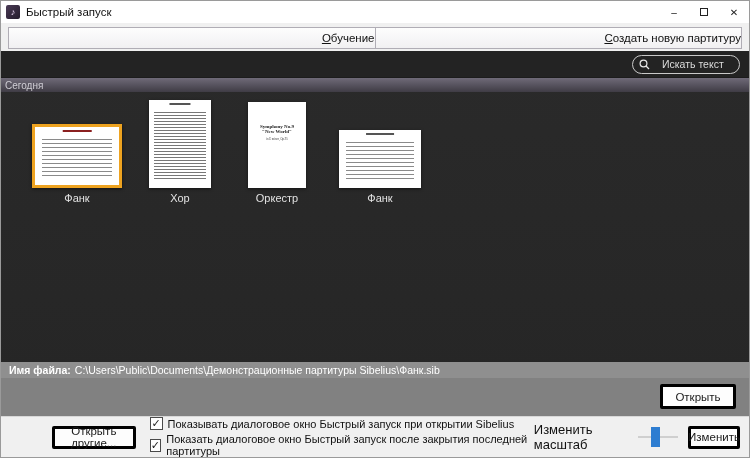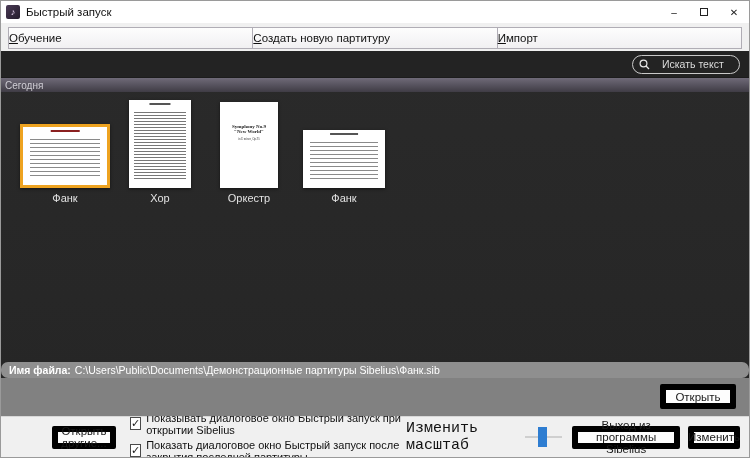--- a/index.html
+++ b/index.html
@@ -10,36 +10,36 @@
   
   .titlebar { height:22px; background:#ffffff; display:flex; align-items:center; padding-left:5px; flex:0 0 auto; }
   .app-icon { width:14px; height:14px; border-radius:2px; background:linear-gradient(135deg,#4a3a55,#241c2c); color:#e8d6f2; font-size:9px; display:flex; align-items:center; justify-content:center; }
   .titlebar .title { font-size:11.5px; color:#111; margin-left:6px; }
   .win-controls { margin-left:auto; display:flex; height:100%; }
   .win-btn { width:30px; height:100%; display:flex; align-items:center; justify-content:center; font-size:10px; color:#222; }
   .max-glyph { width:8px; height:8px; border:1px solid #222; display:block; }
 
   
   .tabstrip { background:#f0f0f0; padding:4px 7px 2px 7px; display:flex; flex:0 0 auto; }
-  .tab { flex:1 1 0; height:22px; display:flex; align-items:center; justify-content:flex-start; font-size:11.5px; color:#111; background:linear-gradient(#fdfdfd,#f1f0f2); border:1px solid #b0adb5; margin-left:-1px; position:relative; cursor:default; }
+  .tab { flex:1 1 0; height:22px; display:flex; align-items:center; justify-content:flex-end; font-size:11.5px; color:#111; background:linear-gradient(#fdfdfd,#f1f0f2); border:1px solid #b0adb5; margin-left:-1px; position:relative; cursor:default; }
   .tab:first-child { margin-left:0; }
   .tab.active { background:linear-gradient(180deg,#c468e8 0%,#aa38da 45%,#8c1bc4 100%); border-color:#7c18aa; color:#fff; z-index:2; }
   .ak { text-decoration:underline; }
   .badge { position:absolute; left:7px; top:3px; width:16px; height:16px; border-radius:50%; background:radial-gradient(circle at 40% 35%, #f6c4ef, #e79ade); color:#4d2050; font-size:9px; font-weight:bold; display:flex; align-items:center; justify-content:center; }
 
   
   .content { flex:1 1 auto; background:linear-gradient(#2a2a2a,#262626); display:flex; flex-direction:column; min-height:0; }
   .search-row { height:26px; background:#232323; display:flex; justify-content:flex-end; align-items:center; padding-right:9px; flex:0 0 auto; }
   .search-box { width:108px; height:19px; border:1px solid #c9c9c9; border-radius:10px; display:flex; align-items:center; padding:0 6px; gap:12px; }
   .search-box input { flex:1; background:transparent; border:none; outline:none; color:#e8e8e8; font-size:10.5px; width:70px; font-family:"Liberation Sans",sans-serif; }
   .search-box input::placeholder { color:#dcdcdc; opacity:1; }
 
   .today-bar { height:15px; background:linear-gradient(#6f6a78,#3f3c45); border-top:1px solid #1c1c1c; color:#cfcdd4; font-size:10px; display:flex; align-items:center; padding-left:4px; flex:0 0 auto; }
 
-  .thumbs { display:flex; align-items:flex-end; padding:6px 0 0 16px; flex:0 0 auto; }
+  .thumbs { display:flex; align-items:flex-end; padding:6px 0 0 28px; flex:0 0 auto;gap:8px; }
   .thumb-cell { display:flex; flex-direction:column; align-items:center; margin-right:4px; }
   .pagewrap { height:90px; display:flex; align-items:flex-end; }
   .page { background:#fff; box-shadow:0 1px 3px rgba(0,0,0,.55); position:relative; overflow:hidden; }
   .page.selected { border:3px solid #eea320; }
   .thumb-label { color:#e2e2e2; font-size:11px; margin-top:4px; }
   .cell-funk { width:96px; } .cell-choir { width:86px; } .cell-orch { width:84px; } .cell-jazz { width:98px; }
   .page-funk { width:90px; height:64px; }
   .page-choir { width:62px; height:88px; }
   .page-orch { width:58px; height:86px; }
   .page-jazz { width:82px; height:58px; }
@@ -49,36 +49,36 @@
   .staff.s1 { top:12px; bottom:8px; }
   .staff.dense { background:repeating-linear-gradient(to bottom, #777 0 1px, transparent 1px 3px); }
   .orch-text { position:absolute; top:22px; left:0; right:0; text-align:center; font-family:"Liberation Serif",serif; color:#222; }
   .orch-text .l1 { font-size:5px; font-weight:bold; display:block; }
   .orch-text .l2 { font-size:5px; font-weight:bold; display:block; }
   .orch-text .l3 { margin-top:3px; font-size:3px; display:block; color:#444; }
 
   .dark-spacer { flex:1 1 auto; }
 
   
-  .filename-bar { height:16px; background:#8f8f8f; color:#fff; font-size:10.5px; display:flex; align-items:center; padding-left:8px; flex:0 0 auto; white-space:pre;border-radius:7px; }
+  .filename-bar { height:16px; background:#8f8f8f; color:#fff; font-size:10.5px; display:flex; align-items:center; padding-left:8px; flex:0 0 auto; white-space:pre; }
   .filename-bar b { font-weight:bold; margin-right:4px; }
 
   
   .open-row { height:38px; background:#818181; position:relative; flex:0 0 auto; }
-  .btn { background:#fdfdfd; border:6px solid #000000; border-radius:2px; font-size:11.5px; color:#1a1a1a; font-family:"Liberation Sans",sans-serif; display:flex; align-items:center; justify-content:center; }
+  .btn { background:#fdfdfd; border:3px solid #000000; border-radius:2px; font-size:11.5px; color:#1a1a1a; font-family:"Liberation Sans",sans-serif; display:flex; align-items:center; justify-content:center; }
   .btn-open { position:absolute; right:13px; top:6px; width:76px; height:25px; }
 
   
   .bottombar { height:41px; background:#f0f0f0; border-top:1px solid #d8d8d8; display:flex; align-items:center; padding:0 9px; flex:0 0 auto; }
   .btn-open-others { width:94px; height:23px;margin-left:42px; }
   .checks { display:flex; flex-direction:column; gap:3px; margin-left:14px; }
   .check-row { display:flex; align-items:center; gap:5px; font-size:11px; color:#111; }
   .checkbox { width:13px; height:13px; background:#fff; border:1px solid #4a4a4a; display:flex; align-items:center; justify-content:center; font-size:11px; line-height:1; color:#1b1b1b; }
   .zoom-group { margin-left:auto; display:flex; align-items:center; }
-  .zoom-label { font-size:15px; color:#111;font-family:Liberation Mono, monospace; }
+  .zoom-label { font-size:13px; color:#111; }
   .slider { width:48px; height:20px; position:relative; margin:0 10px 0 8px; }
   .slider .track { position:absolute; top:9px; left:0; right:0; height:2px; background:#dcdcdc; border:1px solid #cfcfcf; }
   .slider .handle { position:absolute; top:0; left:13px; width:9px; height:20px; background:#2e7dd1; }
   .btn-quit { width:136px; height:23px; margin-right:8px; }
   .btn-close { width:52px; height:23px; }
 </style>
 </head>
 <body>
 
 <div class="window">
@@ -99,23 +99,20 @@
     </div>
   </div>
 
   <div class="tabstrip">
     <div class="tab">
         <span><span></span><span class="ak">О</span><span>бучение</span></span>
       </div>
     <div class="tab">
         <span><span></span><span class="ak">С</span><span>оздать новую партитуру</span></span>
       </div>
-    <div class="tab">
-        <span><span></span><span class="ak">И</span><span>мпорт</span></span>
-      </div>
   </div>
 
   <div class="content">
 
     <div class="search-row">
       <div class="search-box">
         <svg width="11" height="11" viewBox="0 0 11 11">
           <circle cx="4.5" cy="4.5" r="3.4" fill="none" stroke="#e8e8e8" stroke-width="1.2"></circle>
           <line x1="7" y1="7" x2="10" y2="10" stroke="#e8e8e8" stroke-width="1.2"></line>
         </svg>
@@ -199,18 +196,17 @@
         <span>Показать диалоговое окно Быстрый запуск после закрытия последней партитуры</span>
       </div>
     </div>
 
     <div class="zoom-group">
       <span class="zoom-label">Изменить масштаб</span>
       <div class="slider">
         <span class="track"></span>
         <span class="handle"></span>
       </div>
-      <button class="btn btn-quit">Выход из программы Sibelius</button>
       <button class="btn btn-close">Изменить</button>
     </div>
   </div>
 
 </div>
 
 </body></html>

